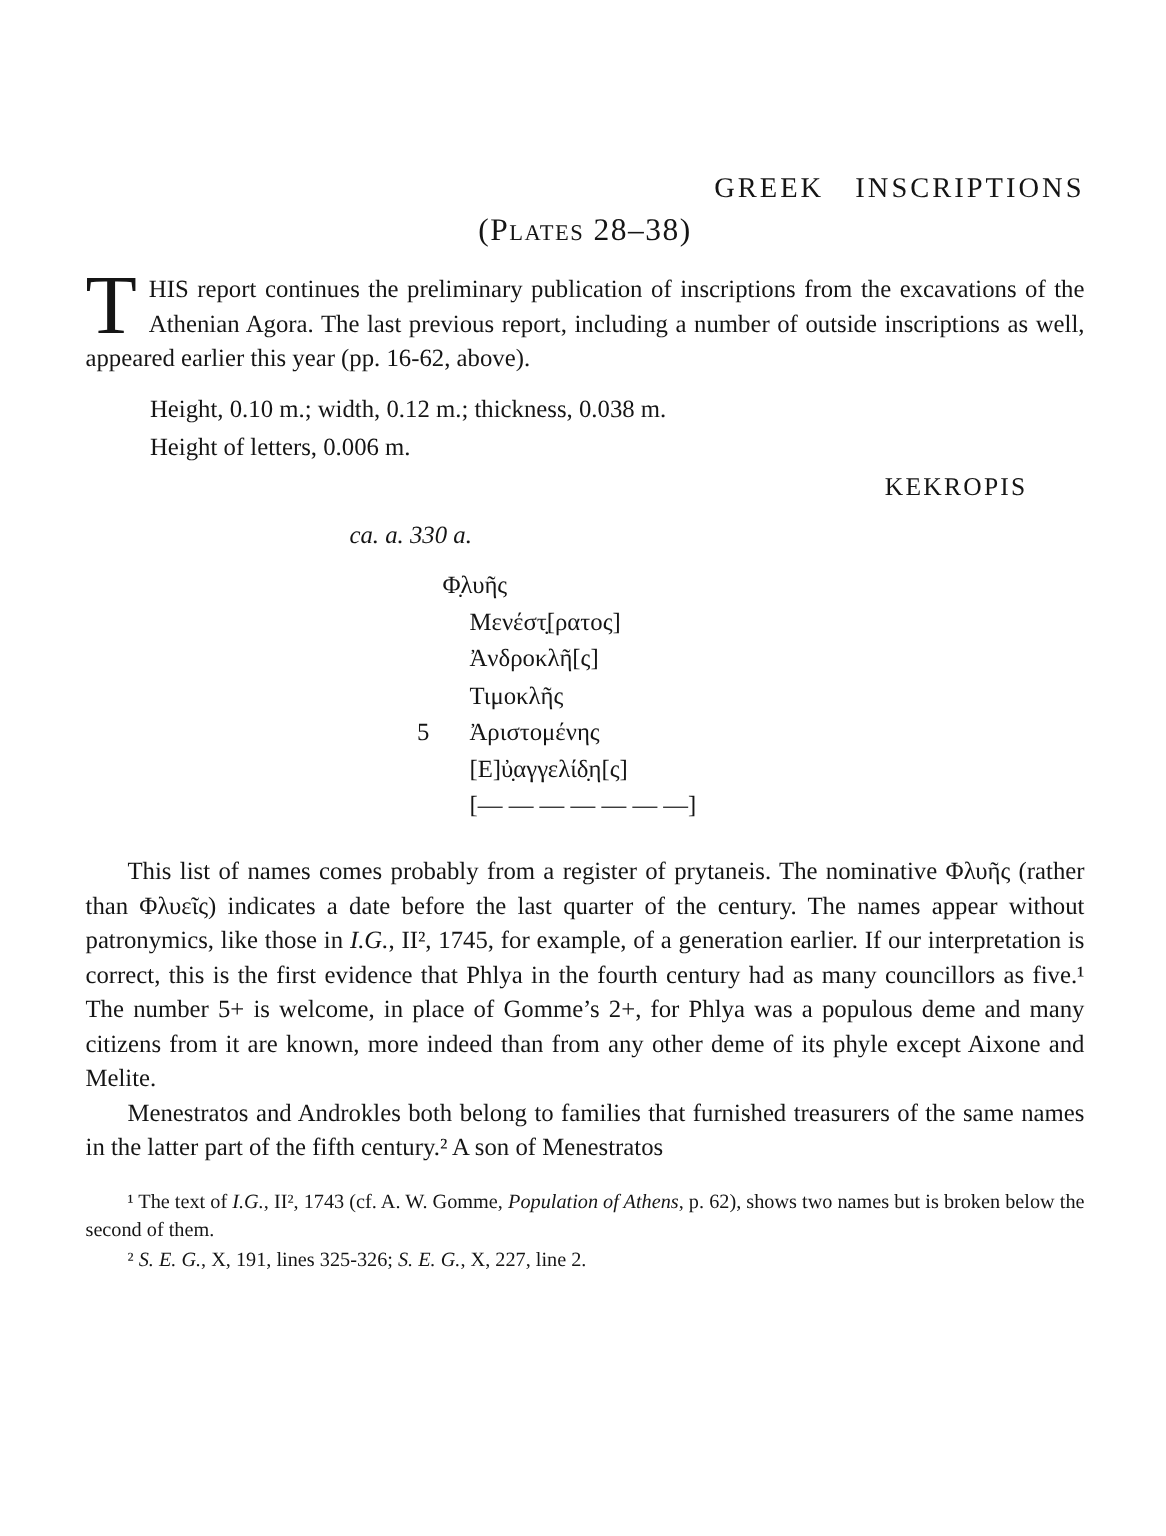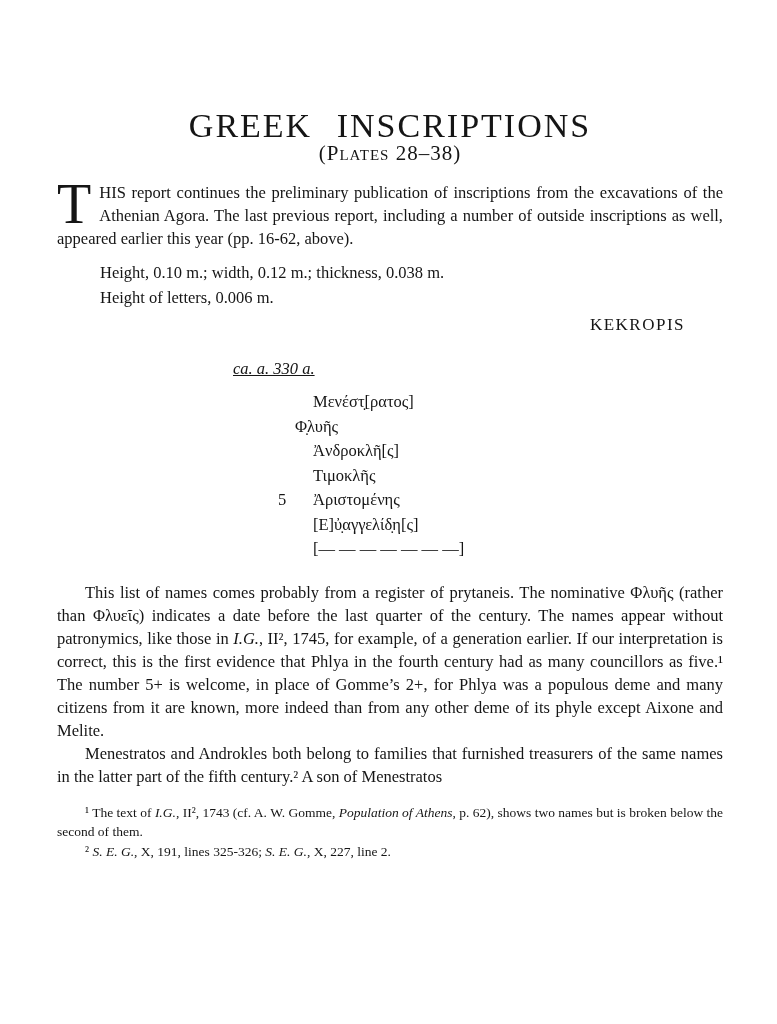--- a/index.html
+++ b/index.html
@@ -15,22 +15,22 @@
     font-family: "Liberation Serif", "DejaVu Serif", serif;
   }
   .page {
     box-sizing: border-box;
     width: 777px;
     height: 1024px;
     padding: 110px 54px 0 57px;
   }
   .title {
     margin: 0;
-    text-align: center;
-    font-size: 34px;
+    text-align: right;
+    font-size: 19px;
     font-weight: 400;
     letter-spacing: 2px;
     word-spacing: 14px;
     line-height: 32px;
   }
   .plates {
     text-align: center;
     font-variant: small-caps;
     font-size: 21px;
     letter-spacing: 1px;
@@ -61,25 +61,24 @@
   }
   .tribe {
     margin-top: 3px;
     padding-right: 38px;
     text-align: right;
     font-size: 17px;
     letter-spacing: 1.5px;
     line-height: 23px;
   }
   .date-line {
-    margin: 21px 0 0 176px;
+    margin: 9px 0 0 176px;
     font-style: italic;
     font-size: 16.5px;
     line-height: 23px;
-    text-decoration: underline;
   }
   .inscr {
     margin: 10px 0 0 238px;
     font-size: 16.5px;
     line-height: 24.5px;
   }
   .iline { position: relative; }
   .iline.ind { padding-left: 18px; }
   .lnum {
     position: absolute;
@@ -113,22 +112,22 @@
   <div class="meas">
     <div>Height, 0.10 m.; width, 0.12 m.; thickness, 0.038 m.</div>
     <div>Height of letters, 0.006 m.</div>
   </div>
 
   <div class="tribe">KEKROPIS</div>
 
   <div class="date-line">ca. a. 330 a.</div>
 
   <div class="inscr">
+    <div class="iline"><span class="lnum"></span><span>Φ̣λυῆς</span></div>
     <div class="iline ind"><span class="lnum"></span><span>Μενέστ̣[ρατος]</span></div>
-    <div class="iline"><span class="lnum"></span><span>Φ̣λυῆς</span></div>
     <div class="iline ind"><span class="lnum"></span><span>Ἀνδροκλῆ[ς]</span></div>
     <div class="iline ind"><span class="lnum"></span><span>Τιμοκλῆς</span></div>
     <div class="iline ind"><span class="lnum">5</span><span>Ἀριστομένης</span></div>
     <div class="iline ind"><span class="lnum"></span><span>[Ε]ὐ̣αγγελίδ̣η[ς]</span></div>
     <div class="iline ind"><span class="lnum"></span><span>[— — — — — — —]</span></div>
   </div>
 
   <p class="body-text disc"><span>This list of names comes probably from a register of prytaneis. The nominative Φλυῆς (rather than Φλυεῖς) indicates a date before the last quarter of the century. The names appear without patronymics, like those in </span><span class="it">I.G.</span><span>, II², 1745, for example, of a generation earlier. If our interpretation is correct, this is the first evidence that Phlya in the fourth century had as many councillors as five.¹ The number 5+ is welcome, in place of Gomme’s 2+, for Phlya was a populous deme and many citizens from it are known, more indeed than from any other deme of its phyle except Aixone and Melite.</span></p>
   <p class="body-text disc"><span>Menestratos and Androkles both belong to families that furnished treasurers of the same names in the latter part of the fifth century.² A son of Menestratos</span></p>
 

